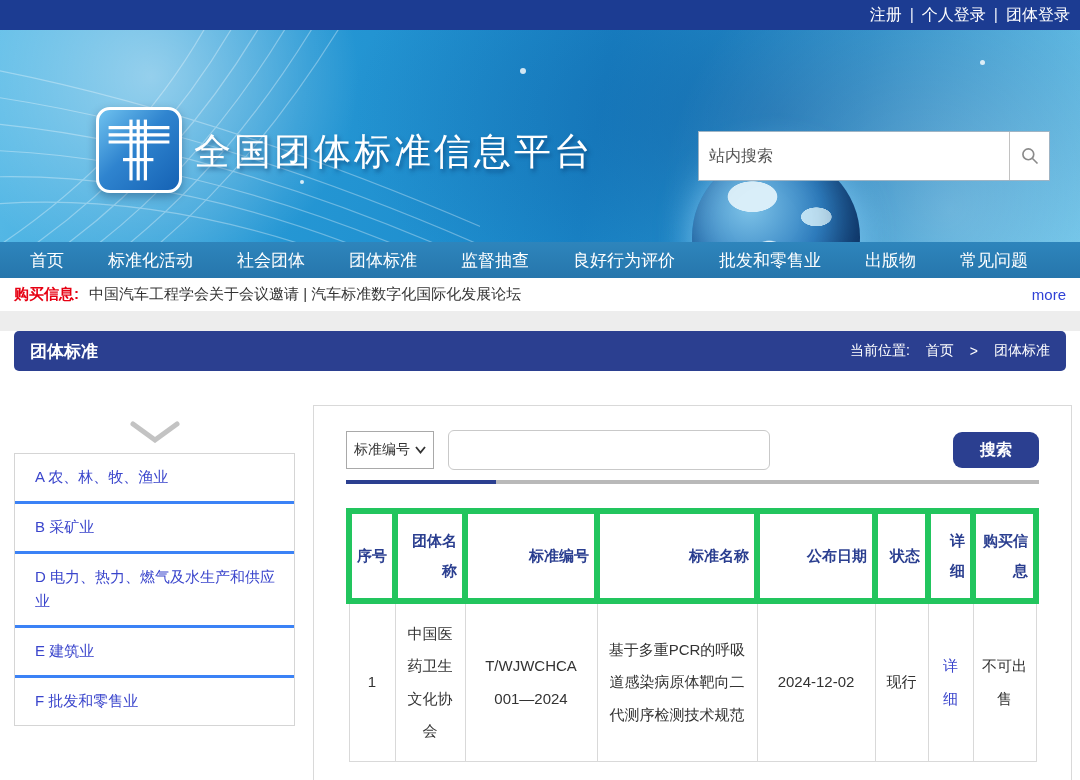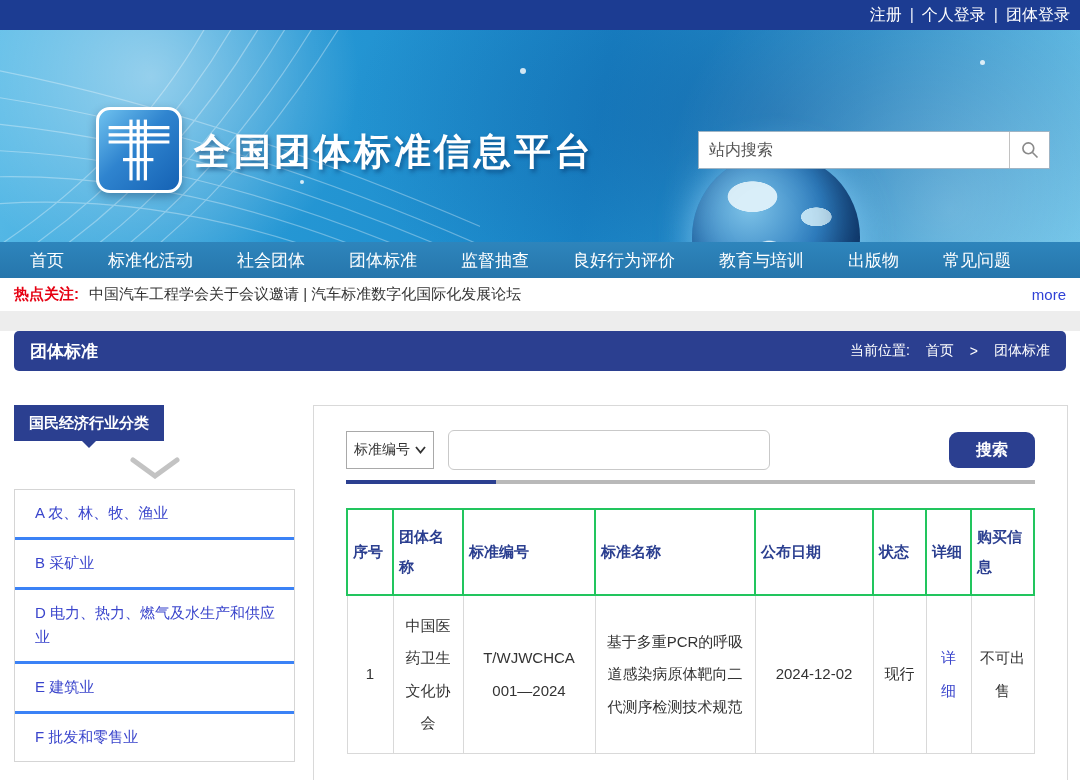--- a/index.html
+++ b/index.html
@@ -20,23 +20,23 @@
       radial-gradient(ellipse 620px 320px at 72% 40%, rgba(10,70,140,.45) 0, rgba(10,70,140,0) 70%),
       linear-gradient(100deg,#59bbe7 0%,#2597d4 28%,#1a88ca 55%,#2f9fd7 78%,#64c3ea 100%);
   }
   .fan { position:absolute; left:0; top:0; }
   .sparkle { position:absolute; border-radius:50%; background:#fff; opacity:.8; }
 
   .logo { position:absolute; left:96px; top:77px; width:86px; height:86px; border-radius:14px;
     background:linear-gradient(135deg,#6fc2ef 0%,#2f84cf 45%,#1562b4 100%);
     border:3px solid #fff; box-shadow:0 4px 10px rgba(0,30,70,.35); }
   .site-title { position:absolute; left:194px; top:97px; color:#fff; font-size:37px;
-    font-weight:bold; letter-spacing:3px; text-shadow:2px 3px 4px rgba(0,40,90,.5); }
-
-  .banner-search { position:absolute; right:30px; top:101px; width:352px; height:38px;
+    font-weight:normal; letter-spacing:3px; text-shadow:2px 3px 4px rgba(0,40,90,.5); }
+
+  .banner-search { position:absolute; right:30px; top:101px; width:352px; height:50px;
     display:flex; background:#fff; border:1px solid #9fb4c4; z-index:3;margin-left:39px; }
   .banner-search input { flex:1; border:none; outline:none; padding:0 10px; font-size:16px;
     color:#333; font-family:inherit; }
   .banner-search input::placeholder { color:#555; }
   .banner-search .mag-btn { width:40px; border:none; border-left:1px solid #c2c2c2; background:#fff;
     display:flex; align-items:center; justify-content:center; cursor:pointer; }
 
   .globe { position:absolute; left:692px; top:123px; width:168px; height:168px; border-radius:50%;
     z-index:2;
     background:
@@ -97,22 +97,22 @@
   .btn { border:none; color:#fff; background:#2b3f90; font-weight:bold; font-size:16px;
     cursor:pointer; font-family:inherit; }
   .btn-search { margin-left:auto; width:86px; height:36px; border-radius:9px; }
   .btn-adv { margin-left:28px; width:112px; height:36px; border-radius:6px; }
 
   .list-title { margin-top:28px; font-size:18px; font-weight:bold; color:#333; }
   .underline { margin-top:10px; height:4px; background:#b9b9b9; position:relative; }
   .underline-accent { position:absolute; left:0; top:0; width:150px; height:4px; background:#2b3f90; }
 
   table.std { margin-top:24px; width:100%; border-collapse:collapse; table-layout:fixed; }
-  table.std th { border:2px solid #22c55e; color:#2b3f90; font-size:15px; font-weight:bold;
-    text-align:left; padding:12px 5px; line-height:2; }
+  table.std th { border:6px solid #22c55e; color:#2b3f90; font-size:15px; font-weight:bold;
+    text-align:right; padding:12px 5px; line-height:2; }
   table.std td { border:1px solid #d9d9d9; color:#333; font-size:15px; text-align:center;
     padding:14px 8px; line-height:2.15; }
   td .detail-link { color:#3a45cc; text-decoration:none; cursor:pointer; }
   td.muted { color:#9e9e9e; }
 </style>
 </head>
 <body>
 
 <div class="topbar">
   <a>注册</a>
@@ -171,51 +171,47 @@
   <div class="globe"></div>
 </div>
 
 <div class="nav">
   <a>首页</a>
   <a>标准化活动</a>
   <a>社会团体</a>
   <a>团体标准</a>
   <a>监督抽查</a>
   <a>良好行为评价</a>
-  <a>教育与培训</a>
+  <a>批发和零售业</a>
   <a>出版物</a>
   <a>常见问题</a>
 </div>
 
 <div class="hotbar">
-  <span class="hot-label">热点关注:</span>
+  <span class="hot-label">购买信息:</span>
   <span class="hot-text">中国汽车工程学会关于会议邀请 | 汽车标准数字化国际化发展论坛</span>
   <a class="more-link">more</a>
 </div>
 
 <div class="graystrip"></div>
 
 <div class="sectionbar">
   <span class="section-title">团体标准</span>
   <span class="breadcrumb">
     <span>当前位置:</span>
     <a>首页</a>
     <span>&gt;</span>
     <span>团体标准</span>
   </span>
 </div>
 
 <div class="main-wrap">
 
   <aside class="sidebar">
     <div class="tabs">
-      <div class="tab active">
-        <span>国民经济行业分类</span>
-        <span class="tab-pointer"></span>
-      </div>
     </div>
     <div class="chevron-wrap">
       <svg width="52" height="22" viewBox="0 0 52 22" fill="none" stroke="#c3c3c3" stroke-width="5" stroke-linecap="round">
         <polyline points="4,3 26,19 48,3"></polyline>
       </svg>
     </div>
     <div class="side-list">
       <div class="side-item">A 农、林、牧、渔业</div>
       <div class="side-item">B 采矿业</div>
       <div class="side-item">D 电力、热力、燃气及水生产和供应业</div>

